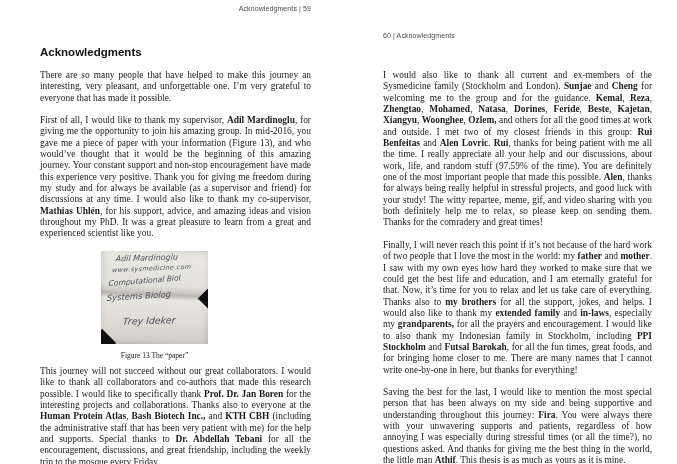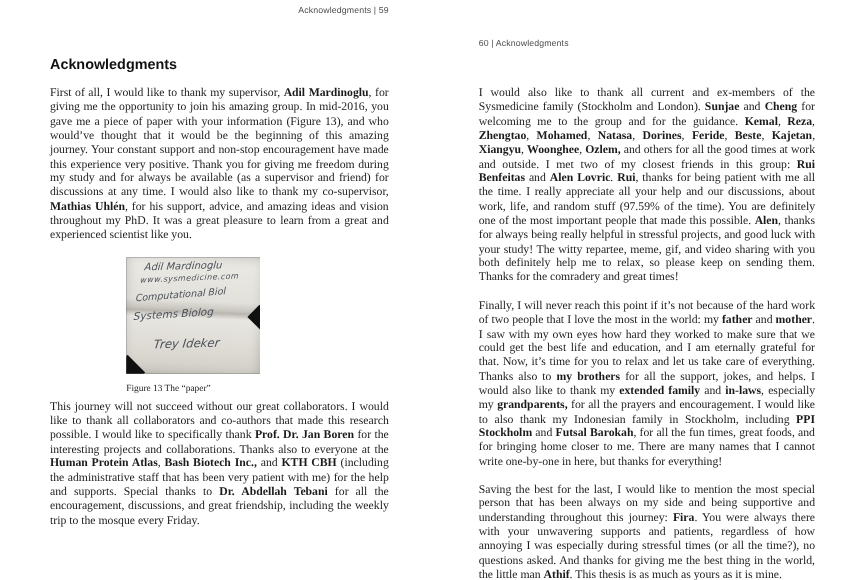--- a/index.html
+++ b/index.html
@@ -98,36 +98,37 @@
   }
   .hw-0 { top: 8px;  left: 16px; font-size: 8px;   transform: rotate(-4deg) skewX(-6deg); }
   .hw-1 { top: 20px; left: 13px; font-size: 6.3px; transform: rotate(-5deg) skewX(-6deg); letter-spacing: 0.4px; }
   .hw-2 { top: 33px; left: 10px; font-size: 7.6px; transform: rotate(-7deg) skewX(-6deg); }
   .hw-3 { top: 47px; left: 9px;  font-size: 8.4px; transform: rotate(-6deg) skewX(-6deg); }
   .hw-4 { top: 69px; left: 26px; font-size: 9.4px; transform: rotate(-4deg) skewX(-8deg); }
 
   figcaption.caption {
     font-size: 7.5px;
     color: #222;
-    text-align: left;
+    text-align: center;
     width: 107px;
     margin-left: 61px;
     margin-top: 7px;
   }
 </style>
 </head>
 <body>
 
 <div class="sheet">
 
   <div class="page page-left">
     <div class="running-header align-right">Acknowledgments | 59</div>
 
     <div class="section-title">Acknowledgments</div>
 
+    <p class="body"><span>There are so many people that have helped to make this journey an interesting, very pleasant, and unforgettable one. I’m very grateful to everyone that has made it possible.</span></p>
 
     <p class="body"><span>First of all, I would like to thank my supervisor, </span><span class="b">Adil Mardinoglu</span><span>, for giving me the opportunity to join his amazing group. In mid-2016, you gave me a piece of paper with your information (Figure 13), and who would’ve thought that it would be the beginning of this amazing journey. Your constant support and non-stop encouragement have made this experience very positive. Thank you for giving me freedom during my study and for always be available (as a supervisor and friend) for discussions at any time. I would also like to thank my co-supervisor, </span><span class="b">Mathias Uhlén</span><span>, for his support, advice, and amazing ideas and vision throughout my PhD. It was a great pleasure to learn from a great and experienced scientist like you.</span></p>
 
     <figure class="fig">
       <div class="photo">
         <div class="paper">
           <span class="hw hw-0">Adil Mardinoglu</span>
           <span class="hw hw-1">www.sysmedicine.com</span>
           <span class="hw hw-2">Computational Biol</span>
           <span class="hw hw-3">Systems Biolog</span>

